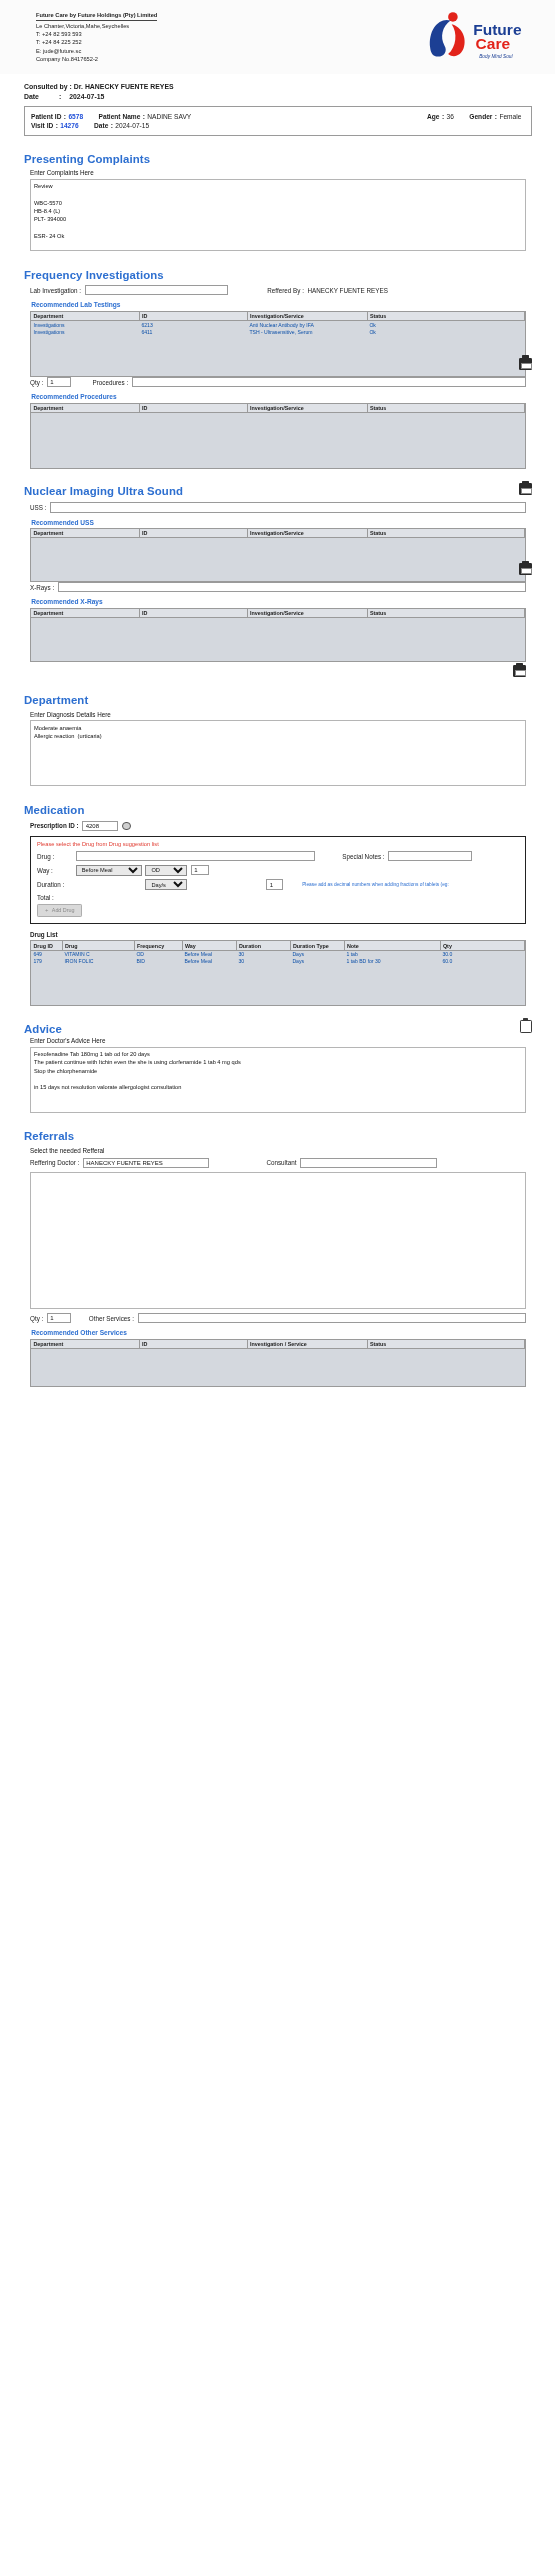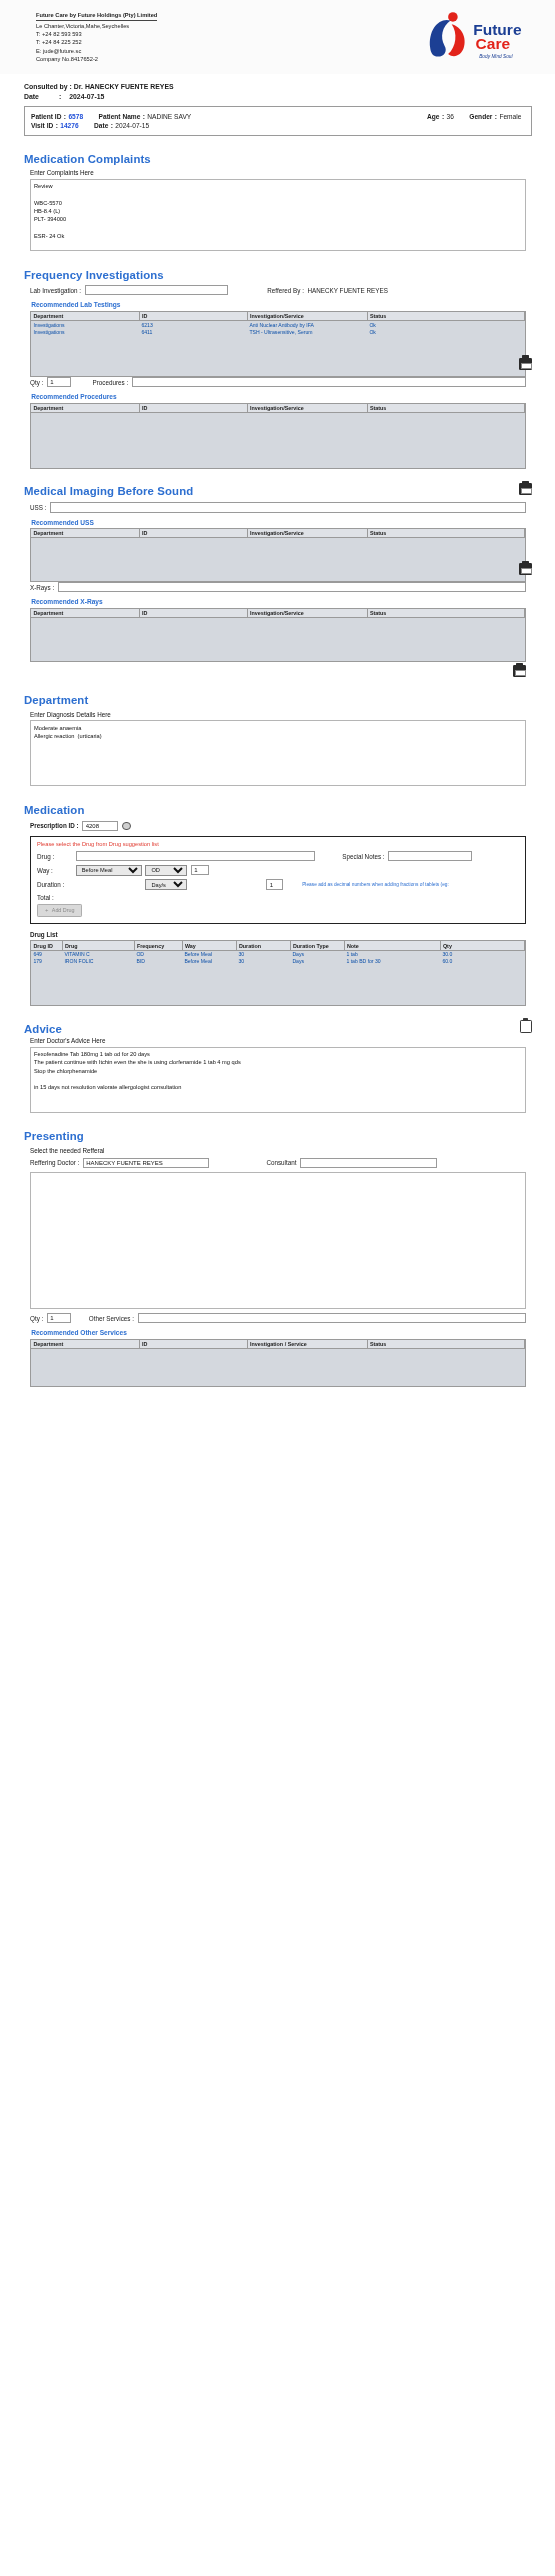--- a/index.html
+++ b/index.html
@@ -216,21 +216,21 @@
     <div class="pb-row">
       <span class="b">Visit ID</span>
       <span class="b" style="margin:0 2.4px">:</span>
       <span class="link">14276</span>
       <span class="b" style="margin-left:15.5px">Date</span>
       <span class="b" style="margin:0 2.4px">:</span>
       <span>2024-07-15</span>
     </div>
   </div>
 
-  <h2 class="sec">Medication Complaints</h2>
+  <h2 class="sec">Presenting Complaints</h2>
   <div class="sub-label">Enter Complaints Here</div>
   <div style="padding-left:6px;padding-right:6px;">
     <textarea class="ta complaints" style="">Review
 
 WBC-5570
 HB-8.4 (L)
 PLT- 394000
 
 ESR- 24 Ok</textarea>
   </div>
@@ -295,21 +295,21 @@
         </thead>
         <tbody>
             <tr>
               <td colspan="4" style="height:49px"></td>
             </tr>
           </tbody>
       </table>
     </div>
   </div>
 
-  <h2 class="sec">Medical Imaging Before Sound</h2>
+  <h2 class="sec">Nuclear Imaging Ultra Sound</h2>
   <div class="printer-row" style="margin-top:-19px;margin-bottom:7.2px;">
     <div class="printer"></div>
   </div>
   <div style="padding-left:6px;padding-right:6px;">
     <div class="row">
       <span class="lbl">USS :</span>
       <input class="inp" style="flex: 1 1 0%;" value="">
     </div>
     <div class="blue-sub">Recommended USS</div>
     <div class="grid-wrap h90">
@@ -468,21 +468,21 @@
   </div>
   <div class="sub-label">Enter Doctor's Advice Here</div>
   <div style="padding-left:6px;padding-right:6px;">
     <textarea class="ta advice" style="">Fexofenadine Tab 180mg 1 tab od for 20 days
 The patient continue with Itchin even the she is using clorfenamide 1 tab 4 mg qds
 Stop the chlorphenamide
 
 in 15 days not resolution valorate allergologist consultation</textarea>
   </div>
 
-  <h2 class="sec">Presenting</h2>
+  <h2 class="sec">Referrals</h2>
   <div class="sub-label">Select the needed Refferal</div>
   <div style="padding-left:6px;padding-right:6px;">
     <div class="row">
       <span class="lbl">Reffering Doctor  :</span>
       <input class="inp" style="width: 126px;" value="HANECKY FUENTE REYES">
       <span class="lbl" style="margin-left:54px">Consultant</span>
       <input class="inp" style="width: 137px;" value="">
     </div>
     <textarea class="ta referral-big" style=""></textarea>
   </div>

